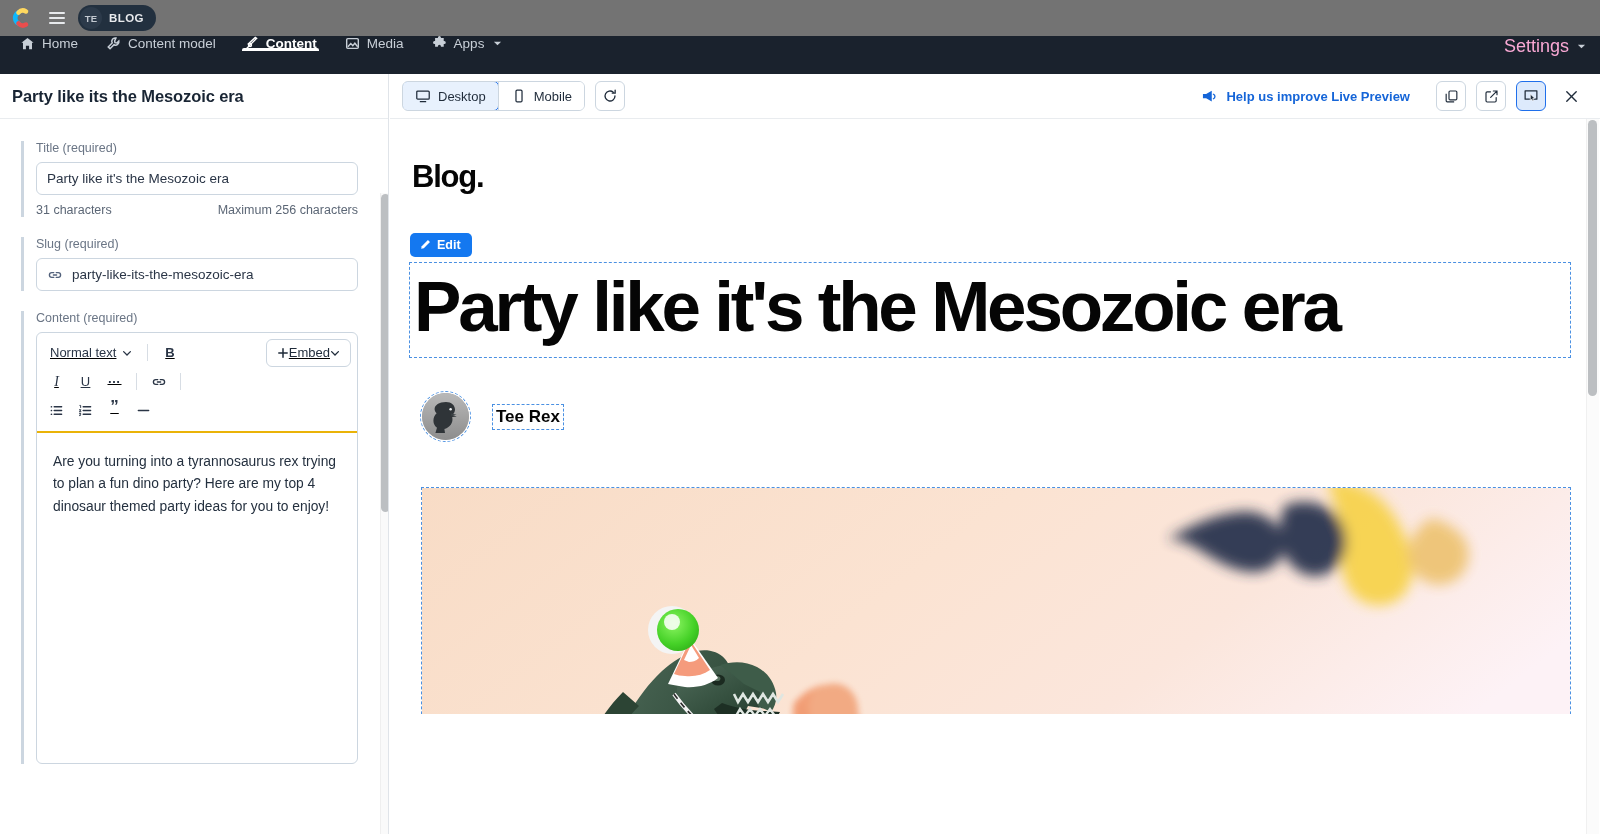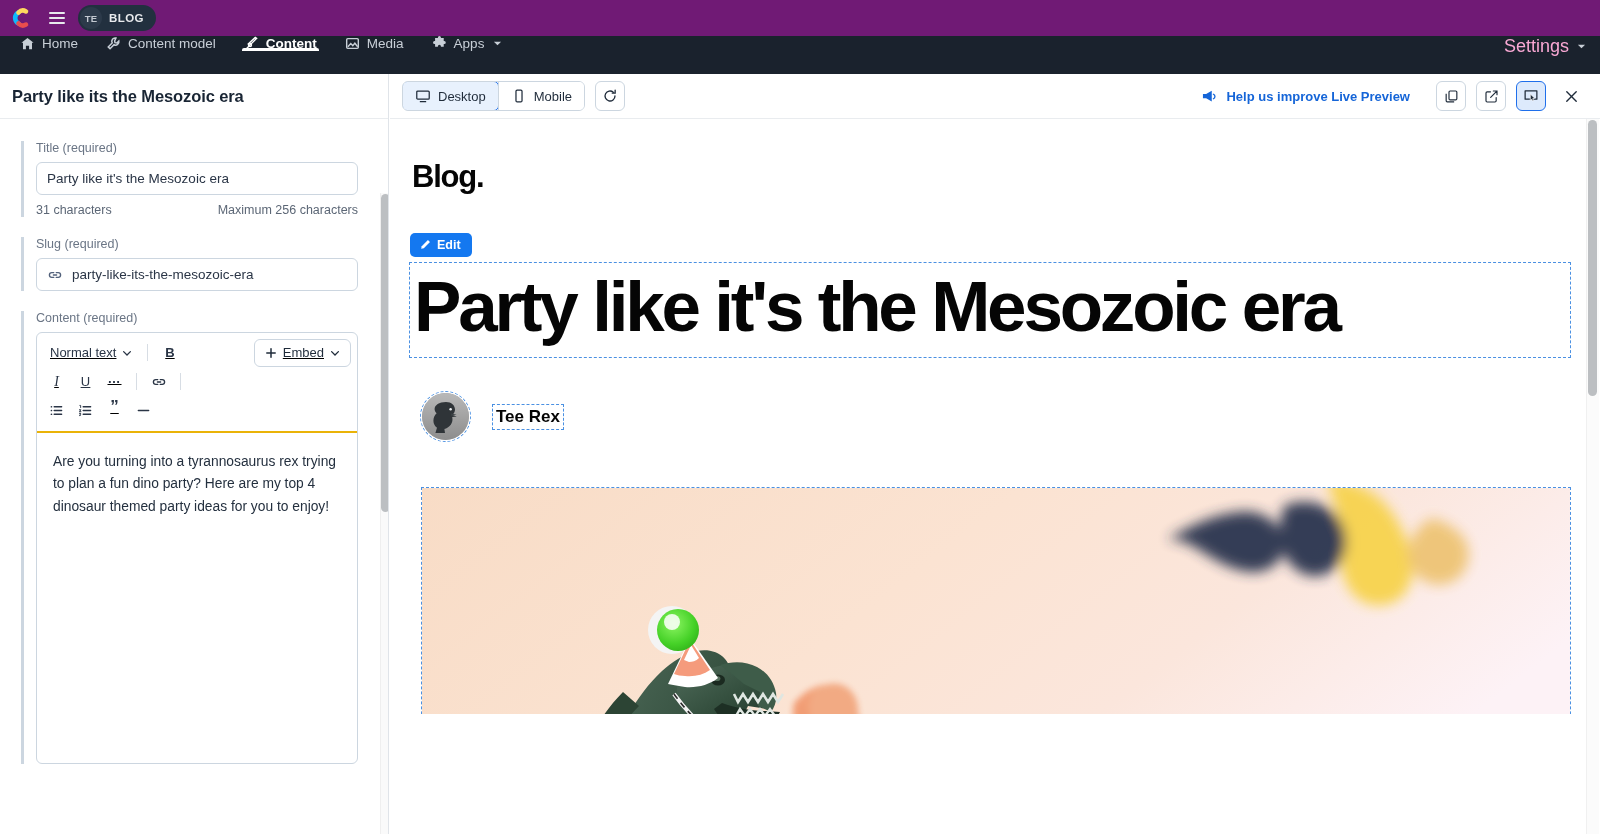--- a/index.html
+++ b/index.html
@@ -6,21 +6,21 @@
   html, body {
     width: 1600px; height: 834px;
     font-family: "Liberation Sans", sans-serif;
     background: #ffffff;
     overflow: hidden;
   }
 
   
   #top-header {
     position: absolute; top: 0; left: 0; width: 1600px; height: 36px;
-    background: #701a75;
+    background: #737373;
     display: flex; align-items: center;
     color: #e8eaed;
   }
   .hdr-left { display: flex; align-items: center; gap: 0; padding-left: 10px; }
   .logo-c { width: 26px; height: 26px; position: relative; margin-right: 8px; }
   .hamburger { width: 26px; height: 26px; display:flex; flex-direction:column; justify-content:center; align-items:center; gap:3px; cursor: pointer; margin-right: 8px;}
   .hamburger span { display:block; width: 16px; height: 2px; background: #e8eaed; border-radius: 1px; }
   .space-pill {
     display: flex; align-items: center; height: 26px;
     background: #22303f; border-radius: 13px; padding: 0 2px 0 2px;
@@ -121,21 +121,21 @@
     min-width: 27px; height: 26px; border-radius: 4px; cursor: pointer;
     display: flex; align-items: center; justify-content: center;
     color: #2a3546; font-size: 13px;
   }
   .rte-select {
     display: flex; align-items: center; gap: 6px; padding: 0 7px; height: 26px;
     font-size: 13px; color: #2a3546; border-radius: 4px; cursor: pointer;
   }
   .rte-sep { width: 1px; height: 17px; background: #d7dde4; margin: 0 6px; }
   .embed-btn {
-    margin-left: auto; display: flex; align-items: center; gap: 6px;
+    margin-left: auto; display: flex; align-items: center; gap: 0;
     border: 1px solid #ccd6e0; border-radius: 6px; height: 28px; padding: 0 10px;
     font-size: 13px; color: #1f2b3a; background: #fff; cursor: pointer;
   }
   .rte-body {
     padding: 18px 16px 16px 16px; font-size: 13.8px; line-height: 1.62; color: #24303f;
     min-height: 330px;
   }
 
   
   #left-scrollbar {

